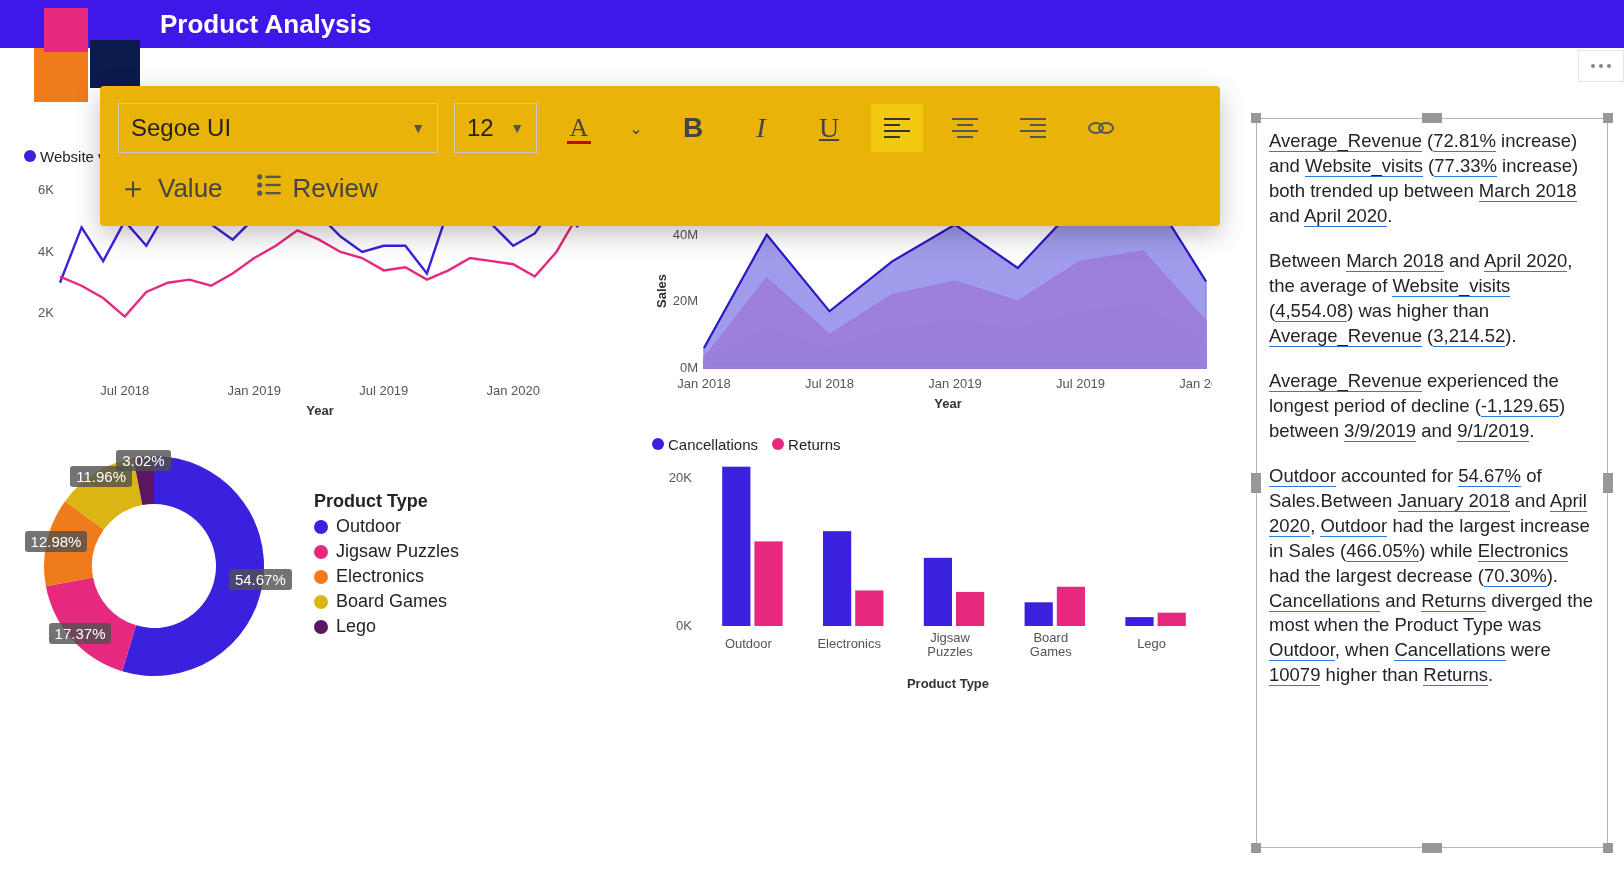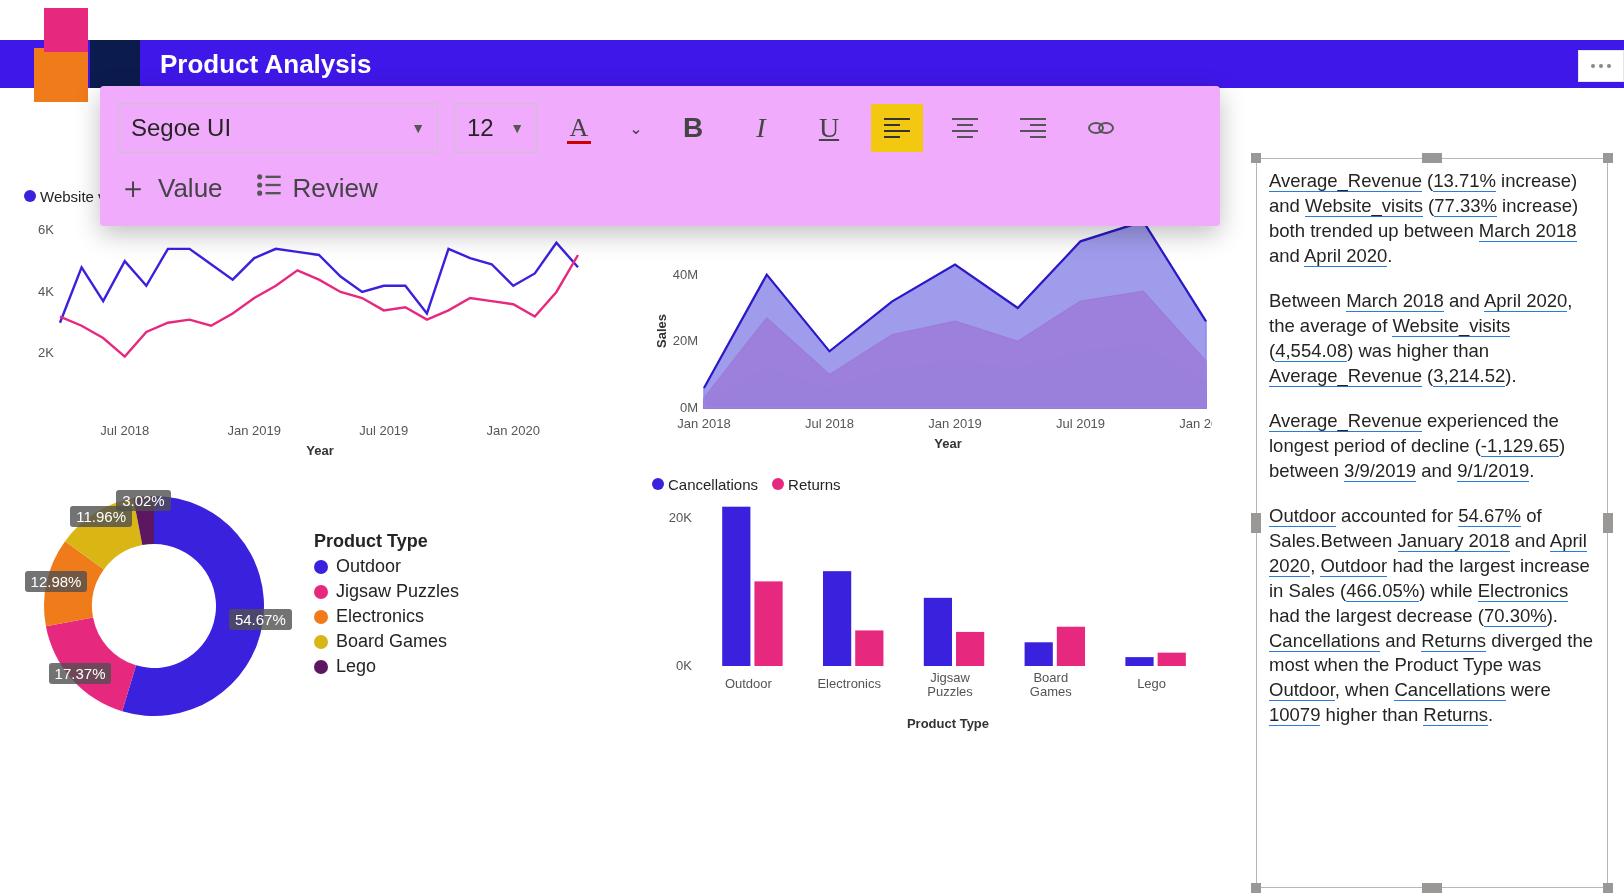--- a/index.html
+++ b/index.html
@@ -1,35 +1,35 @@
 <!DOCTYPE html>
 <html><head>
 <meta charset="utf-8">
 <style>
   * { box-sizing: border-box; }
   html, body { margin:0; padding:0; width:1624px; height:896px; font-family:"Segoe UI", sans-serif; background:#fff; color:#252423; overflow:hidden;}
-  .title-bar { height:48px; background:#4017E9; color:#fff; display:flex; align-items:center; padding-left:160px; font-size:26px; font-weight:600;margin-top:40px;}
+  .title-bar { height:48px; background:#4017E9; color:#fff; display:flex; align-items:center; padding-left:160px; font-size:26px; font-weight:600;}
   .logo-stack { position:absolute; top:8px; left:12px; width:110px; height:96px;}
   .logo-back { position:absolute; left:78px; top:32px; width:50px; height:48px; background:#0c1b4d;}
   .logo-mid  { position:absolute; left:22px; top:40px; width:54px; height:54px; background:#f07b1a;}
   .logo-front{ position:absolute; left:32px; top:0px; width:44px; height:44px; background:#e7287f;}
   .options-btn{ position:absolute; right:0; top:50px; width:46px; height:32px; background:#fff; display:flex; align-items:center; justify-content:center; gap:4px; border:1px solid #e5e5e5; cursor:pointer;}
   .options-btn div{width:4px;height:4px;border-radius:50%;background:#888;}
   .body { position:relative; padding:70px 16px 0 24px; display:flex; gap:12px;}
   .charts { flex:1; display:grid; grid-template-columns:1fr 1fr; grid-template-rows:310px 330px; gap:8px 36px;}
   .panel { position:relative; }
   .chart-title { font-size:21px; font-weight:600; margin-bottom:6px;}
   .legend { display:flex; gap:14px; font-size:15px; margin-bottom:4px; align-items:center;}
   .legend .dot{width:12px;height:12px;border-radius:50%; display:inline-block; margin-right:4px;}
   .axis-label-x{font-size:13px;text-align:center;color:#333;font-weight:600;}
   .axis-label-y{font-size:13px;color:#333;font-weight:600;position:absolute;transform:rotate(-90deg);transform-origin:left top;}
   svg text { font-family:"Segoe UI",sans-serif; fill:#555; font-size:13px;}
 
   
-  .editor-toolbar{ position:absolute; left:100px; top:86px; width:1120px; background:#f0abfc; border-radius:4px; box-shadow:0 8px 26px rgba(0,0,0,.25); z-index:50; padding:12px 18px;}
+  .editor-toolbar{ position:absolute; left:100px; top:86px; width:1120px; background:#eab308; border-radius:4px; box-shadow:0 8px 26px rgba(0,0,0,.25); z-index:50; padding:12px 18px;}
   .et-row1{ display:flex; gap:16px; align-items:center; height:60px;}
   .et-row2{ display:flex; gap:32px; align-items:center; height:56px; padding-top:4px;}
   .dd{ border:1px solid #c8c6c4; height:50px; display:flex; align-items:center; justify-content:space-between; padding:0 12px; font-size:24px; cursor:pointer;}
   .dd.font{width:320px;} .dd.size{width:83px;}
   .caret{ font-size:14px; color:#555;}
   .tbtn{ width:52px; height:48px; display:flex;align-items:center;justify-content:center; cursor:pointer; font-size:28px; color:#444; font-family:"Times New Roman",serif;}
   .tbtn.active{ background:#f2c811;}
   .bold{font-weight:800;font-family:"Segoe UI",sans-serif;}
   .row2btn{ display:flex; align-items:center; gap:10px; font-size:26px; color:#444; cursor:pointer;}
   .plus-icon{ font-size:30px; font-weight:300;}
@@ -264,19 +264,19 @@
   <div class="narrative-wrap">
     <div class="handle h-nw"></div>
     <div class="handle h-n"></div>
     <div class="handle h-ne"></div>
     <div class="handle h-w"></div>
     <div class="handle h-e"></div>
     <div class="handle h-sw"></div>
     <div class="handle h-s"></div>
     <div class="handle h-se"></div>
     <div class="narrative" id="narrative">
-        <p><span class="u">Average_Revenue</span> (<span class="u">13.71%</span> increase) and <span class="u">Website_visits</span> (<span class="u">77.33%</span> increase) both trended up between <span class="u">March 2018</span> and <span class="u">April 2020</span>.</p>
+        <p><span class="u">Average_Revenue</span> (<span class="u">72.81%</span> increase) and <span class="u">Website_visits</span> (<span class="u">77.33%</span> increase) both trended up between <span class="u">March 2018</span> and <span class="u">April 2020</span>.</p>
         <p>Between <span class="u">March 2018</span> and <span class="u">April 2020</span>, the average of <span class="u">Website_visits</span> (<span class="u">4,554.08</span>) was higher than <span class="u">Average_Revenue</span> (<span class="u">3,214.52</span>).</p>
         <p><span class="u">Average_Revenue</span> experienced the longest period of decline (<span class="u">-1,129.65</span>) between <span class="u">3/9/2019</span> and <span class="u">9/1/2019</span>.</p>
         <p><span class="u">Outdoor</span> accounted for <span class="u">54.67%</span> of Sales.Between <span class="u">January 2018</span> and <span class="u">April 2020</span>, <span class="u">Outdoor</span> had the largest increase in Sales (<span class="u">466.05%</span>) while <span class="u">Electronics</span> had the largest decrease (<span class="u">70.30%</span>). <span class="u">Cancellations</span> and <span class="u">Returns</span> diverged the most when the Product Type was <span class="u">Outdoor</span>, when <span class="u">Cancellations</span> were <span class="u">10079</span> higher than <span class="u">Returns</span>.</p>
       </div>
   </div>
 </div>
 
 </body></html>

